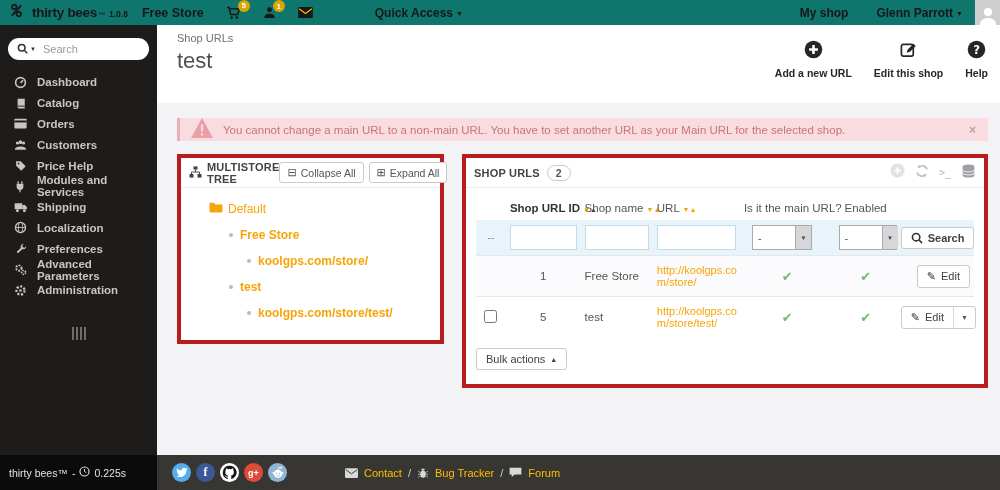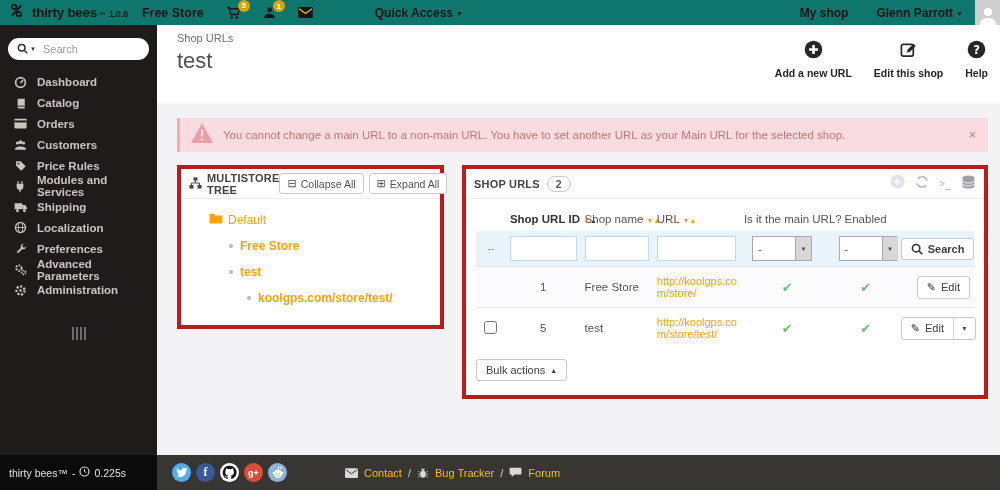--- a/index.html
+++ b/index.html
@@ -46,21 +46,21 @@
   .page-head { background:#fff; height:78px; padding:7px 12px 0 20px; display:flex; }
   .breadcrumb { font-size:11px; color:#6f6f74; }
   .page-title { font-size:22px; color:#50504f; margin-top:4px; font-weight:normal; }
   .head-actions { margin-left:auto; display:flex; align-items:flex-start; gap:22px; padding-top:8px; }
   .h-act { display:flex; flex-direction:column; align-items:center; gap:4px; cursor:pointer; }
   .h-act .lbl { font-size:10.5px; font-weight:bold; color:#262626; white-space:nowrap; }
 
   .content { padding:15px 10px 0 20px; }
 
   
-  .alert { background:#f8dce0; border-left:3px solid #eab0b8; height:34px; display:flex;
+  .alert { background:#f8dce0; border-left:3px solid #eab0b8; height:23px; display:flex;
     align-items:center; padding:0 12px 0 10px; margin-right:2px; }
   .alert .msg { font-size:11.5px; color:#c97676; margin-left:9px; }
   .alert .close { margin-left:auto; color:#c99; font-size:12px; font-weight:bold; cursor:pointer; }
 
   .panels { display:flex; gap:18px; margin-top:13px; align-items:flex-start; padding-right:2px; }
   .panel { background:#fff; border:4px solid #b91c1c; }
   .panel-hd { display:flex; align-items:center; height:30px; padding:0 8px; border-bottom:1px solid #ececef; }
   .panel-title { font-size:11px; font-weight:bold; color:#444; letter-spacing:0.2px; margin-left:5px; }
 
   
@@ -228,21 +228,21 @@
           </span>
         <span class="nlabel">Customers</span>
       </div>
       <div class="nav-item">
         <span class="nico">
             <svg width="12" height="12" viewBox="0 0 16 16">
               <path d="M1.5 1.5h6L14.3 8.3 8.3 14.3 1.5 7.5z" fill="#c9c6c0"></path>
               <circle cx="4.7" cy="4.7" r="1.2" fill="#1d1c1a"></circle>
             </svg>
           </span>
-        <span class="nlabel">Price Rules</span>
+        <span class="nlabel">Price Help</span>
       </div>
       <div class="nav-item">
         <span class="nico">
             <svg width="12" height="13" viewBox="0 0 16 16">
               <path d="M5.5 1v3.2M10.5 1v3.2" stroke="#c9c6c0" stroke-width="1.7"></path>
               <path d="M3.5 4.2h9V8a4.5 4.5 0 01-9 0z" fill="#c9c6c0"></path>
               <path d="M8 12.5V15.5" stroke="#c9c6c0" stroke-width="1.7"></path>
             </svg>
           </span>
         <span class="nlabel">Modules and Services</span>
@@ -371,20 +371,24 @@
           <div class="tree-body">
             <div class="tree-root">
               <span><svg width="14" height="12" viewBox="0 0 16 14">
                     <path d="M0.5 2h5.2l1.6 2H15.5v8.5a1 1 0 01-1 1h-13a1 1 0 01-1-1z" fill="#f7a408"></path>
                   </svg></span>
               <span>Default</span>
             </div>
             <div class="tree-node lv1">
                 <span class="dot"></span>
                 <span>Free Store</span>
+              </div>
+            <div class="tree-node lv2">
+                <span class="dot"></span>
+                <span>koolgps.com/store/</span>
               </div>
             <div class="tree-node lv1">
                 <span class="dot"></span>
                 <span>test</span>
               </div>
             <div class="tree-node lv2">
                 <span class="dot"></span>
                 <span>koolgps.com/store/test/</span>
               </div>
           </div>

